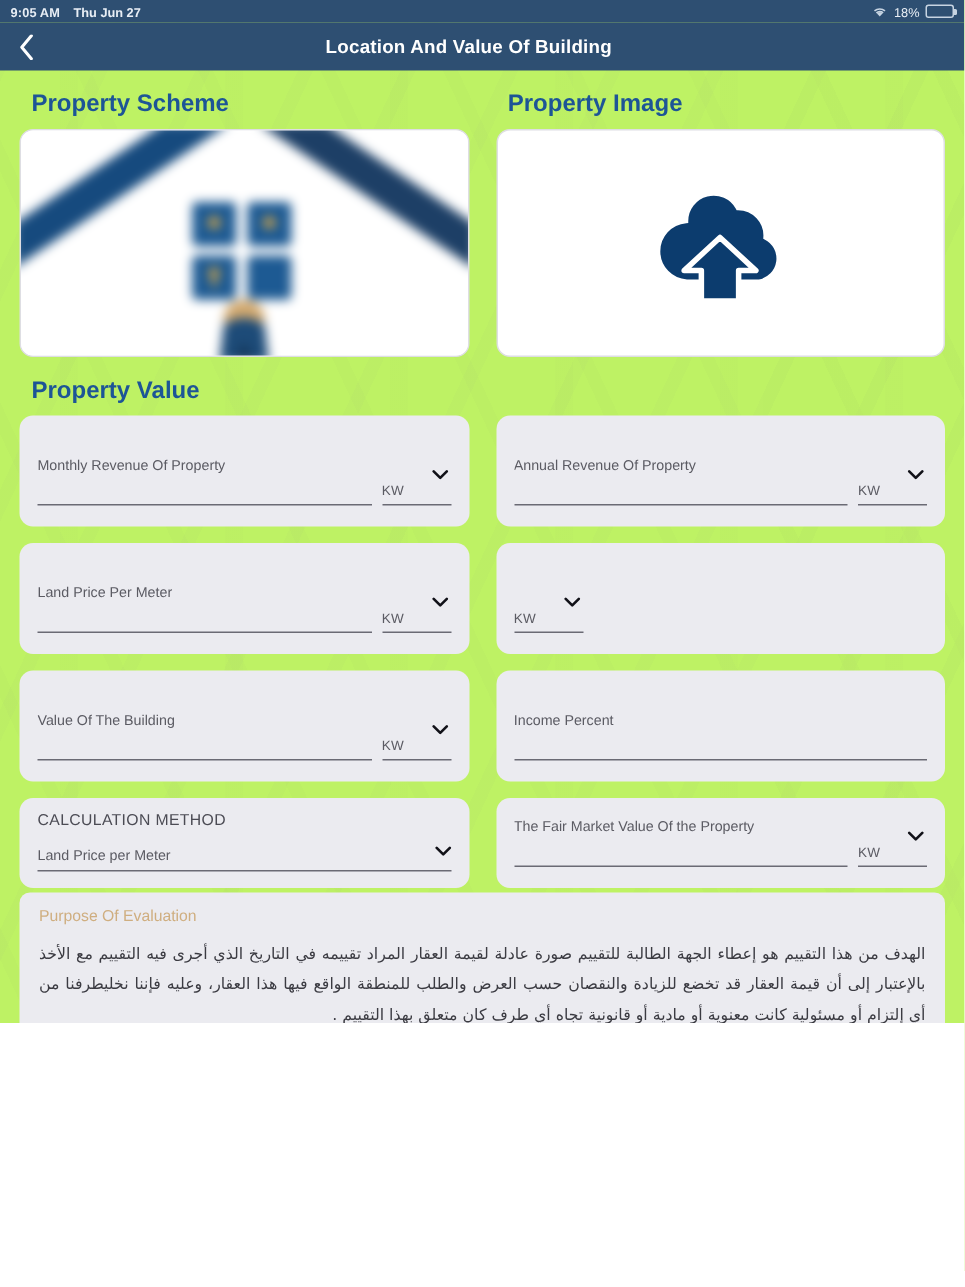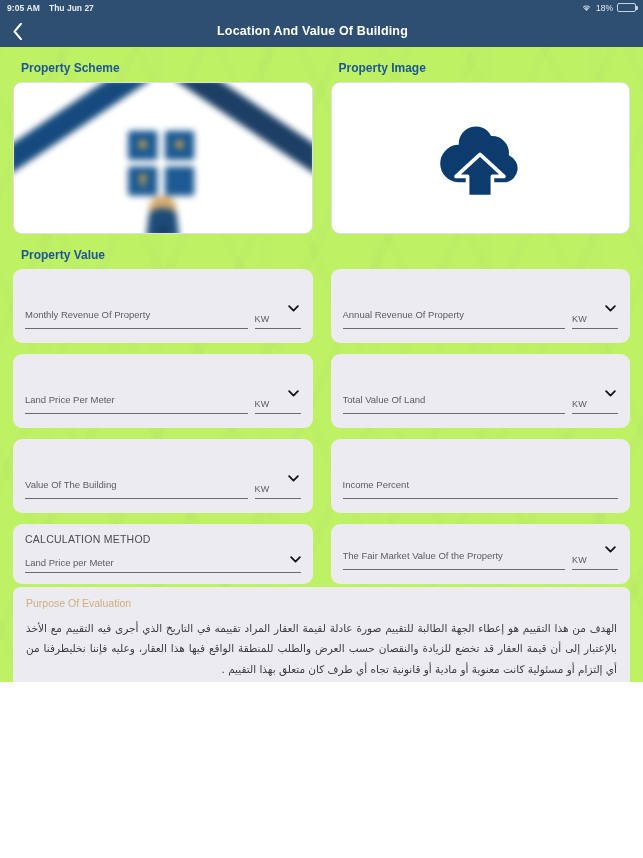--- a/index.html
+++ b/index.html
@@ -93,21 +93,21 @@
 
   
   .content {
     position: relative;
     z-index: 2;
     padding: 0 13px;
   }
 
   .section-label {
     color: #1d5596;
-    font-size: 12px;
+    font-size: 16px;
     font-weight: bold;
     margin: 14px 0 7px 8px;
   }
 
   .row { display: flex; gap: 18px; }
   .col { flex: 1; min-width: 0; }
 
   
   .img-card {
     height: 152px;
@@ -145,21 +145,21 @@
     display: flex;
     align-items: flex-end;
     width: 100%;
     padding-bottom: 14px;
     gap: 7px;
   }
   .fld-main {
     flex: 1;
     min-width: 0;
     border-bottom: 1px solid #6a6a74;
-    padding-bottom: 8px;
+    padding-bottom: 20px;
   }
   .fld-label {
     font-size: 9.5px;
     color: #5b5b63;
     white-space: nowrap;
     overflow: hidden;
     text-overflow: ellipsis;
   }
   .fld-unit {
     width: 46px;
@@ -367,23 +367,20 @@
               <svg class="chev" viewBox="0 0 12 8">
                   <path d="M1 1.4 6 6.4 11 1.4" fill="none" stroke="#111118" stroke-width="2" stroke-linecap="round" stroke-linejoin="round"></path>
                 </svg>
             </div>
           </div>
         </div>
       </div>
       <div class="col">
         <div class="field-card">
           <div class="field-inner">
-            <div class="fld-main">
-              <div class="fld-label">Total Value Of Land</div>
-            </div>
             <div class="fld-unit">
               <span class="unit-txt">KW</span>
               <svg class="chev" viewBox="0 0 12 8">
                   <path d="M1 1.4 6 6.4 11 1.4" fill="none" stroke="#111118" stroke-width="2" stroke-linecap="round" stroke-linejoin="round"></path>
                 </svg>
             </div>
           </div>
         </div>
       </div>
     </div>

